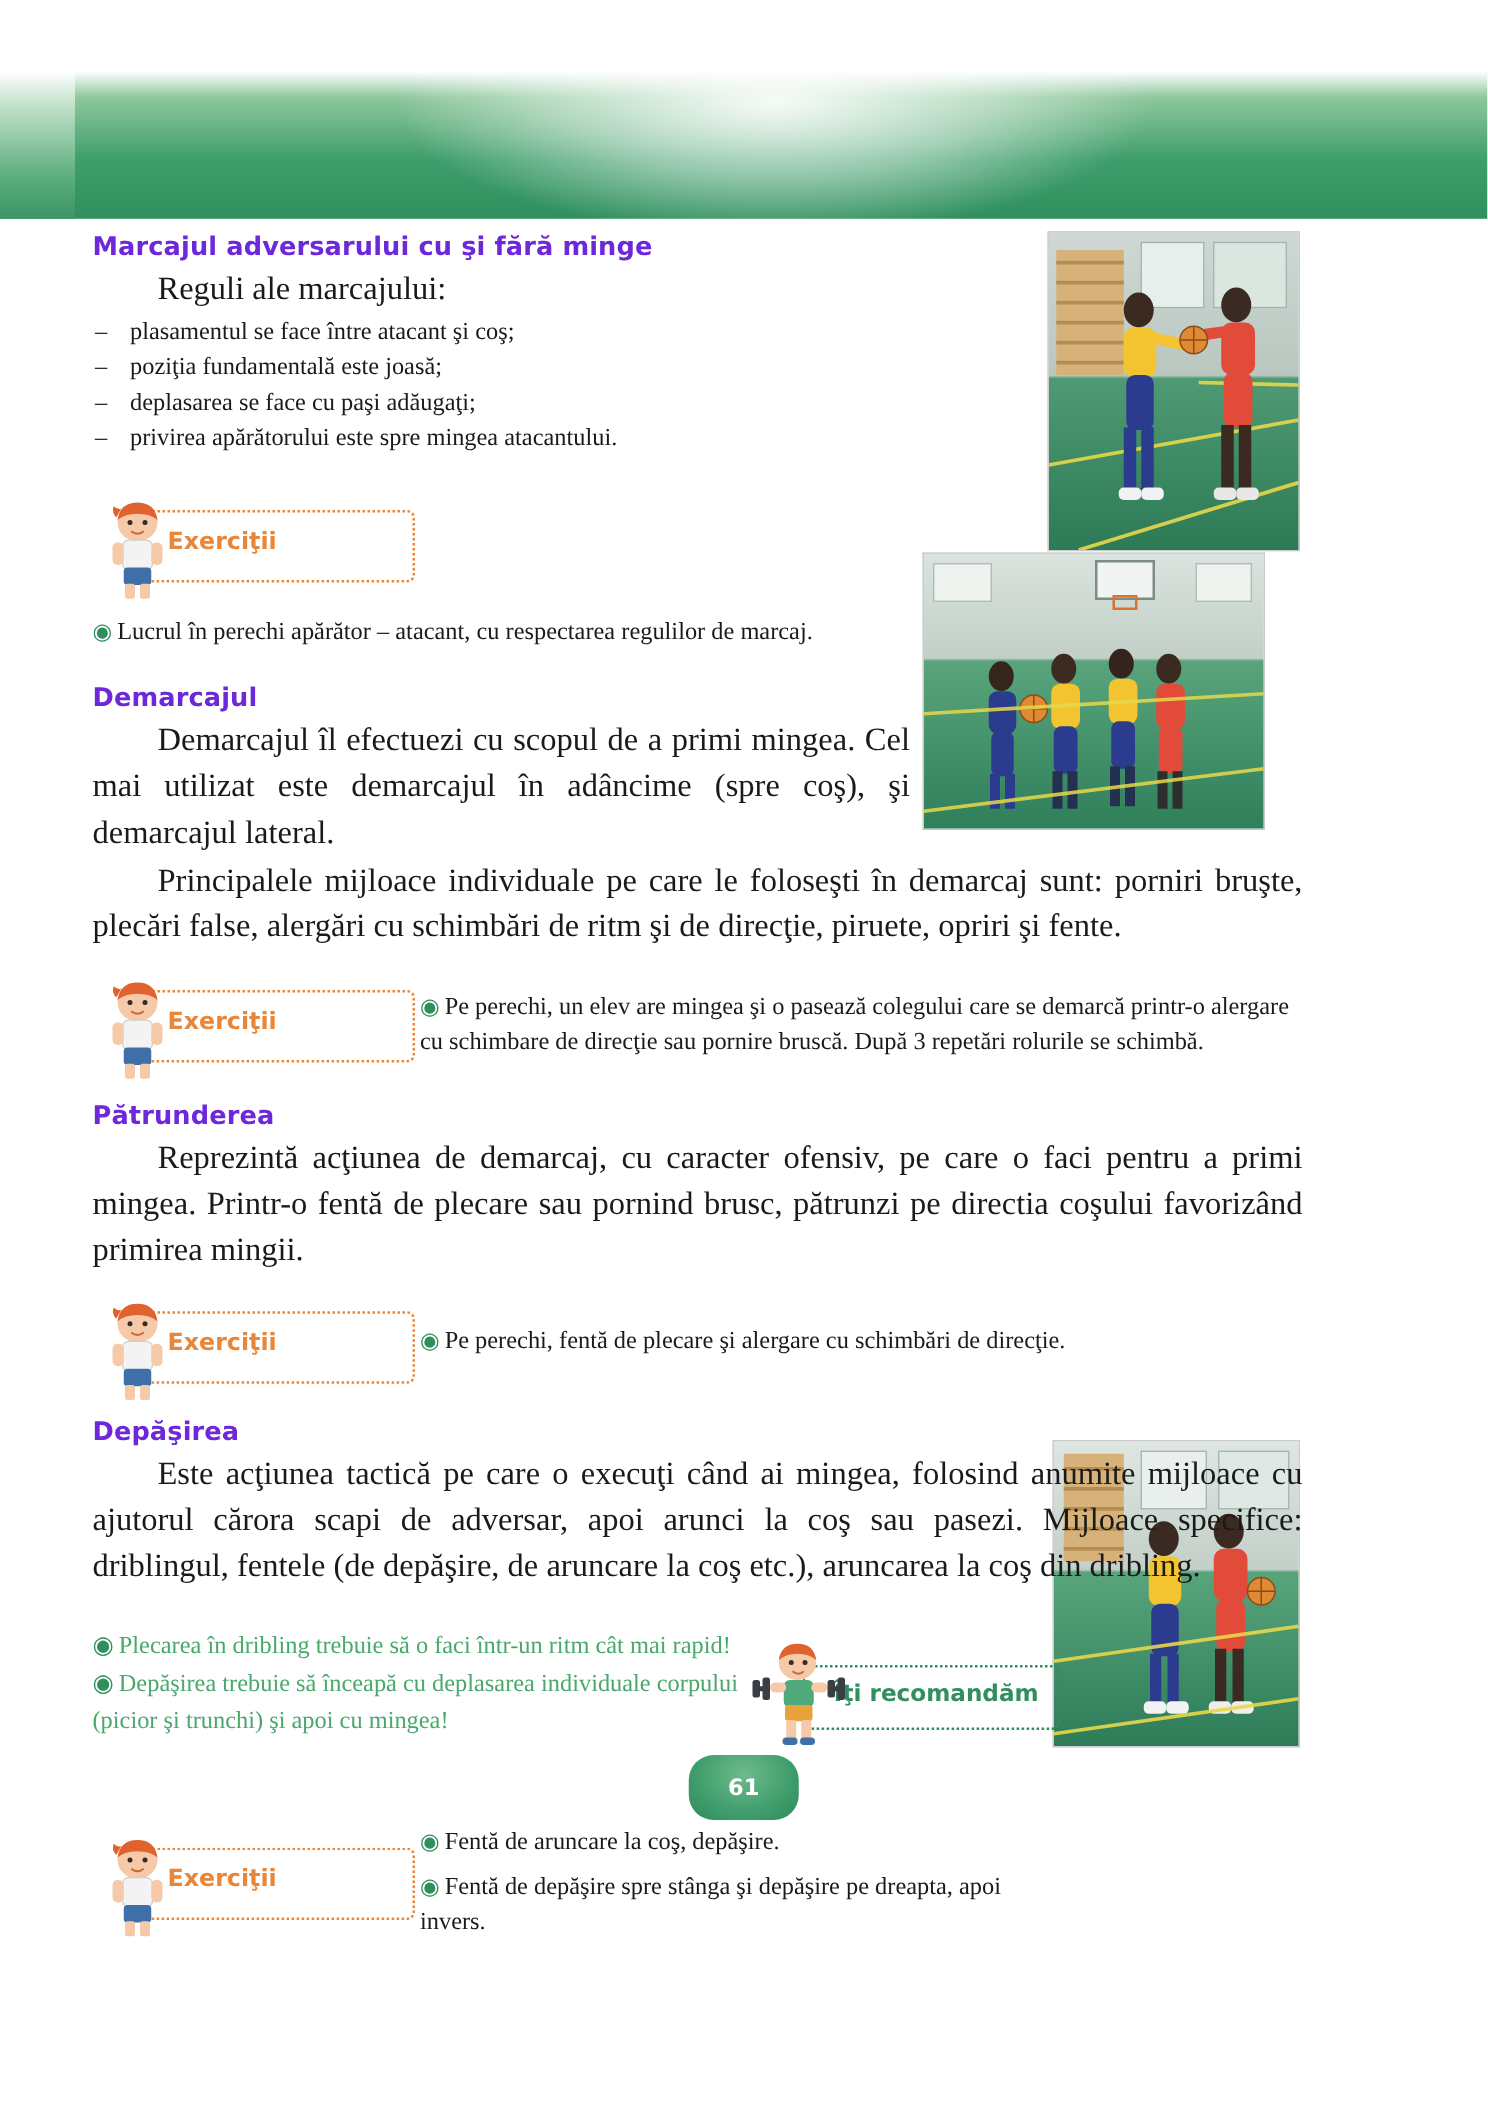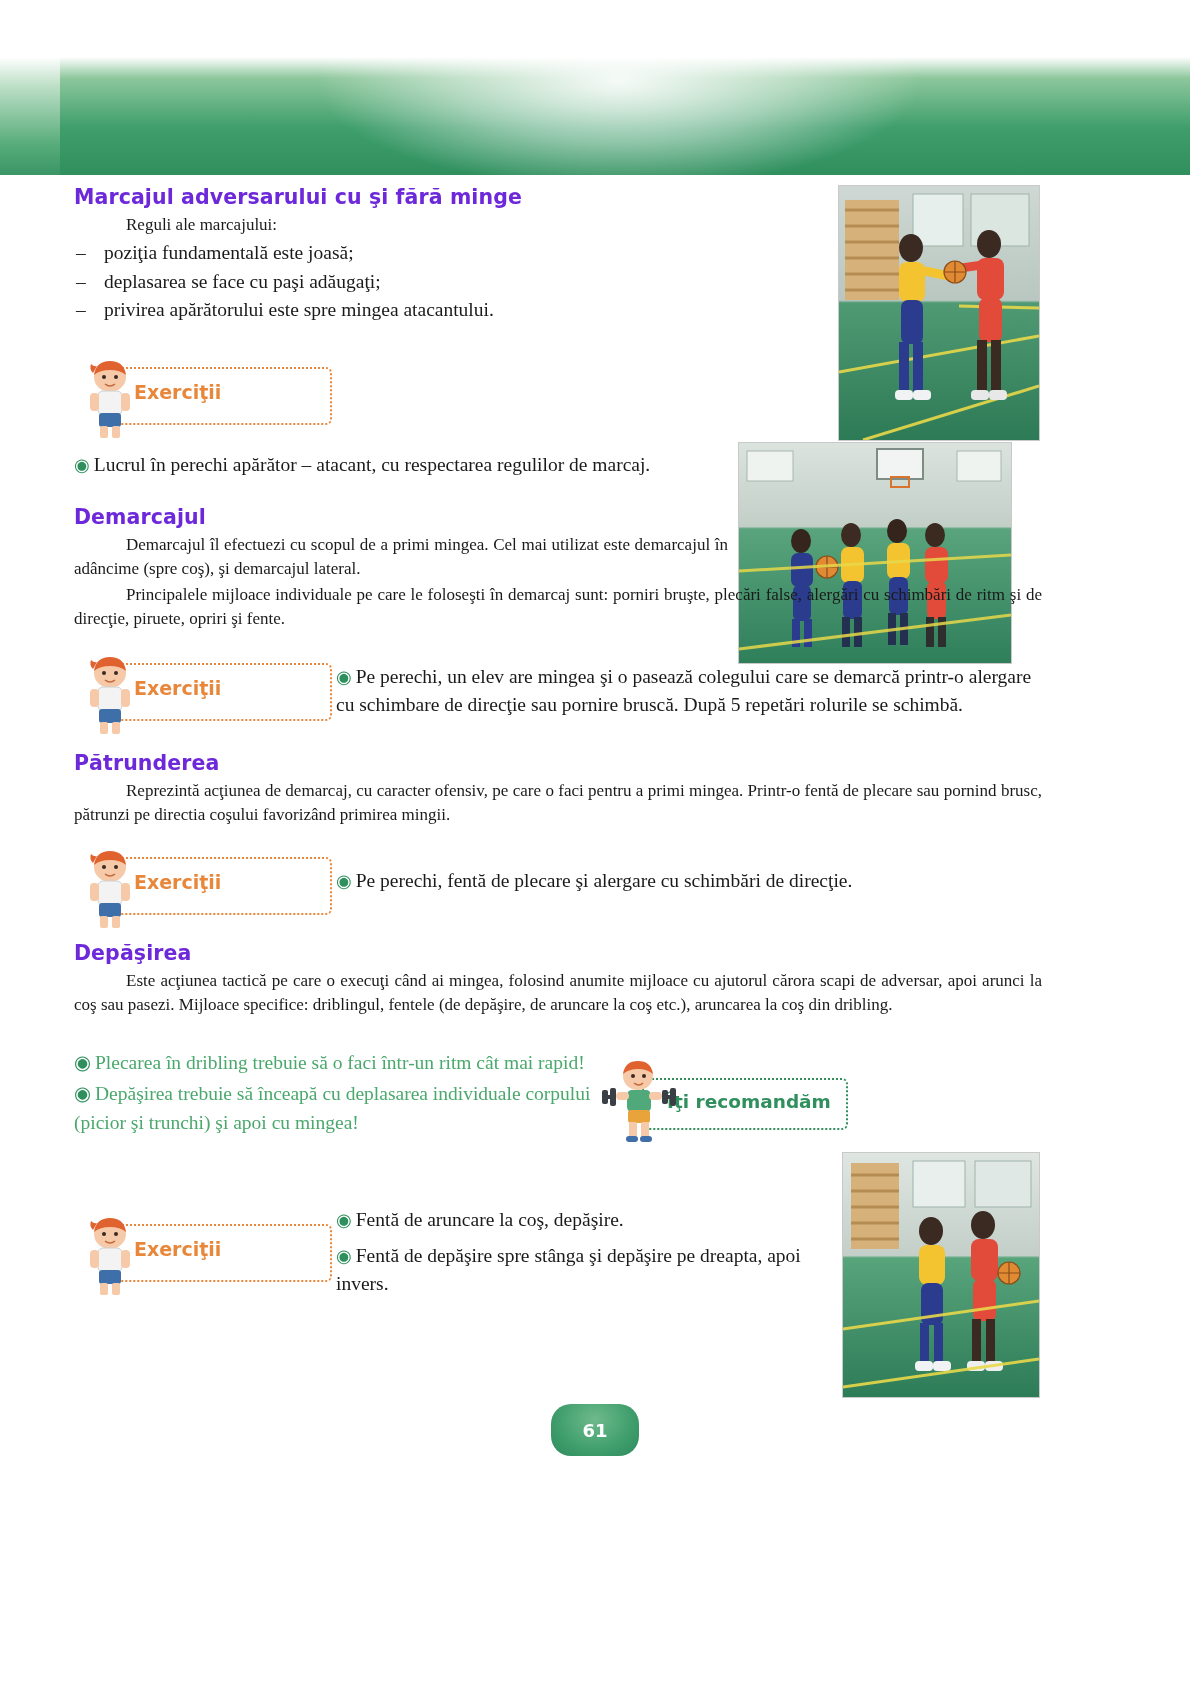--- a/index.html
+++ b/index.html
@@ -55,21 +55,21 @@
   h2.section-title {
     font-family: "DejaVu Sans", sans-serif;
     font-size: 20.5px;
     font-weight: bold;
     color: #6d28d9;
     margin: 0 0 4px 0;
     letter-spacing: 0.1px;
   }
 
   p.body {
-    font-size: 17px;
+    font-size: 26px;
     line-height: 1.42;
     margin: 0;
     text-align: justify;
   }
   p.indent { text-indent: 52px; }
 
   ul.dash-list {
     list-style: none;
     margin: 2px 0 0 0;
     padding: 0;
@@ -402,20 +402,21 @@
         <line x1="0" y1="234" x2="196" y2="206"></line>
       </g>
     </svg>
   </div>
 
   <div class="content">
 
     <h2 class="section-title">Marcajul adversarului cu şi fără minge</h2>
     <p class="body indent" style="width:700px;">Reguli ale marcajului:</p>
     <ul class="dash-list" style="width:700px;">
+      <li>plasamentul se face între atacant şi coş;</li>
       <li>poziţia fundamentală este joasă;</li>
       <li>deplasarea se face cu paşi adăugaţi;</li>
       <li>privirea apărătorului este spre mingea atacantului.</li>
     </ul>
 
     <div class="ex-wrap" style="margin-top:38px;">
       <div class="ex-badge">
         <div class="ex-frame"></div>
         <div class="ex-label">Exerciţii</div>
         <svg class="mascot" viewBox="0 0 74 86">
@@ -458,21 +459,21 @@
           <rect x="24" y="36" width="24" height="24" rx="5" fill="#f3f3f3" stroke="#cfcfcf"></rect>
           <rect x="16" y="38" width="9" height="18" rx="4" fill="#f6c9a8"></rect>
           <rect x="47" y="38" width="9" height="18" rx="4" fill="#f6c9a8"></rect>
           <rect x="25" y="58" width="22" height="14" rx="3" fill="#3e6fa8"></rect>
           <rect x="26" y="71" width="8" height="12" rx="2" fill="#f6c9a8"></rect>
           <rect x="38" y="71" width="8" height="12" rx="2" fill="#f6c9a8"></rect>
         </svg>
       </div>
       <div class="ex-text">
         <p>
-          <span class="bullet">◉</span><span>Pe perechi, un elev are mingea şi o pasează colegului care se demarcă printr-o alergare cu schimbare de direcţie sau pornire bruscă. După 5 repetări rolurile se schimbă.</span>
+          <span class="bullet">◉</span><span>Pe perechi, un elev are mingea şi o pasează colegului care se demarcă printr-o alergare cu schimbare de direcţie sau pornire bruscă. După 3 repetări rolurile se schimbă.</span>
         </p>
       </div>
     </div>
 
     <h2 class="section-title" style="margin-top:26px;">Pătrunderea</h2>
     <p class="body indent" style="width:968px;">Reprezintă acţiunea de demarcaj, cu caracter ofensiv, pe care o faci pentru a primi mingea. Printr-o fentă de plecare sau pornind brusc, pătrunzi pe directia coşului favorizând primirea mingii.</p>
 
     <div class="ex-wrap" style="margin-top:26px;">
       <div class="ex-badge">
         <div class="ex-frame"></div>

